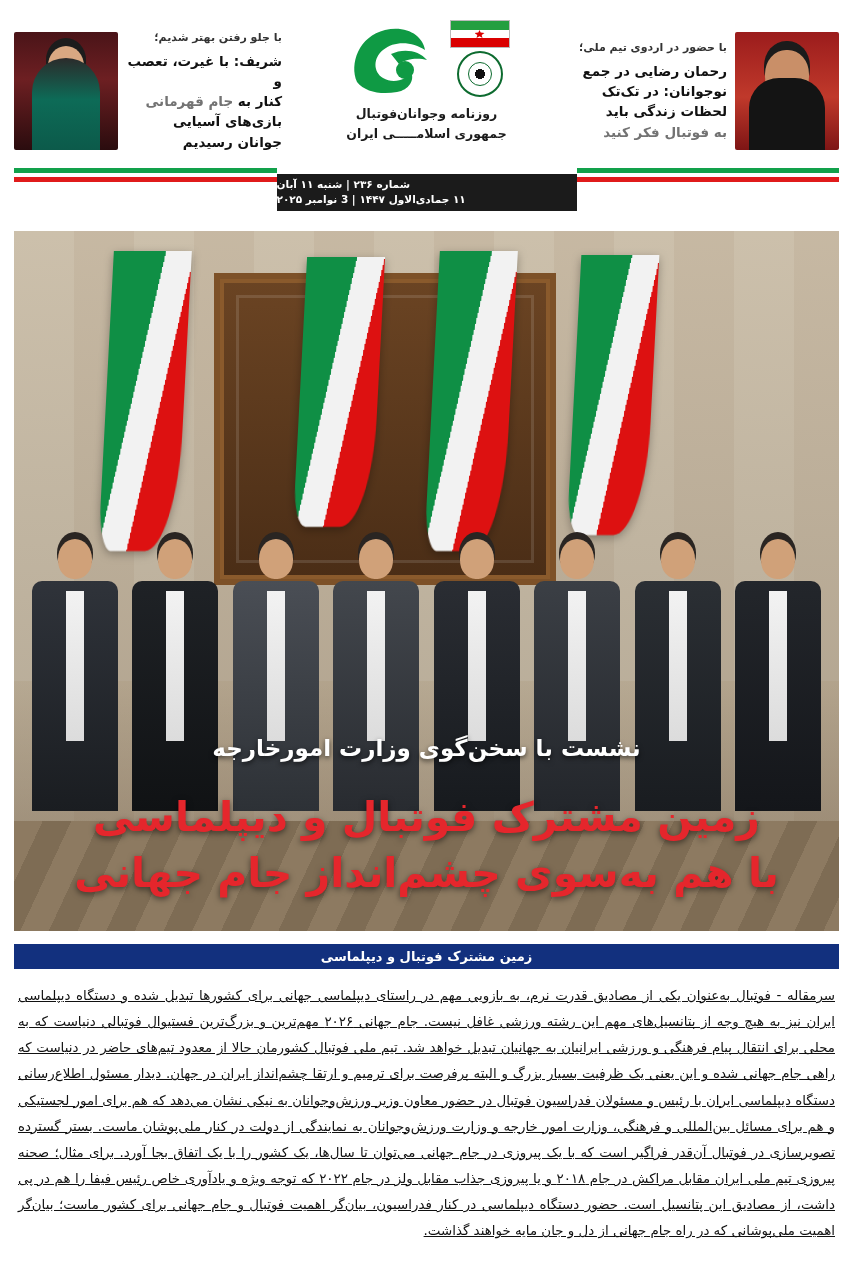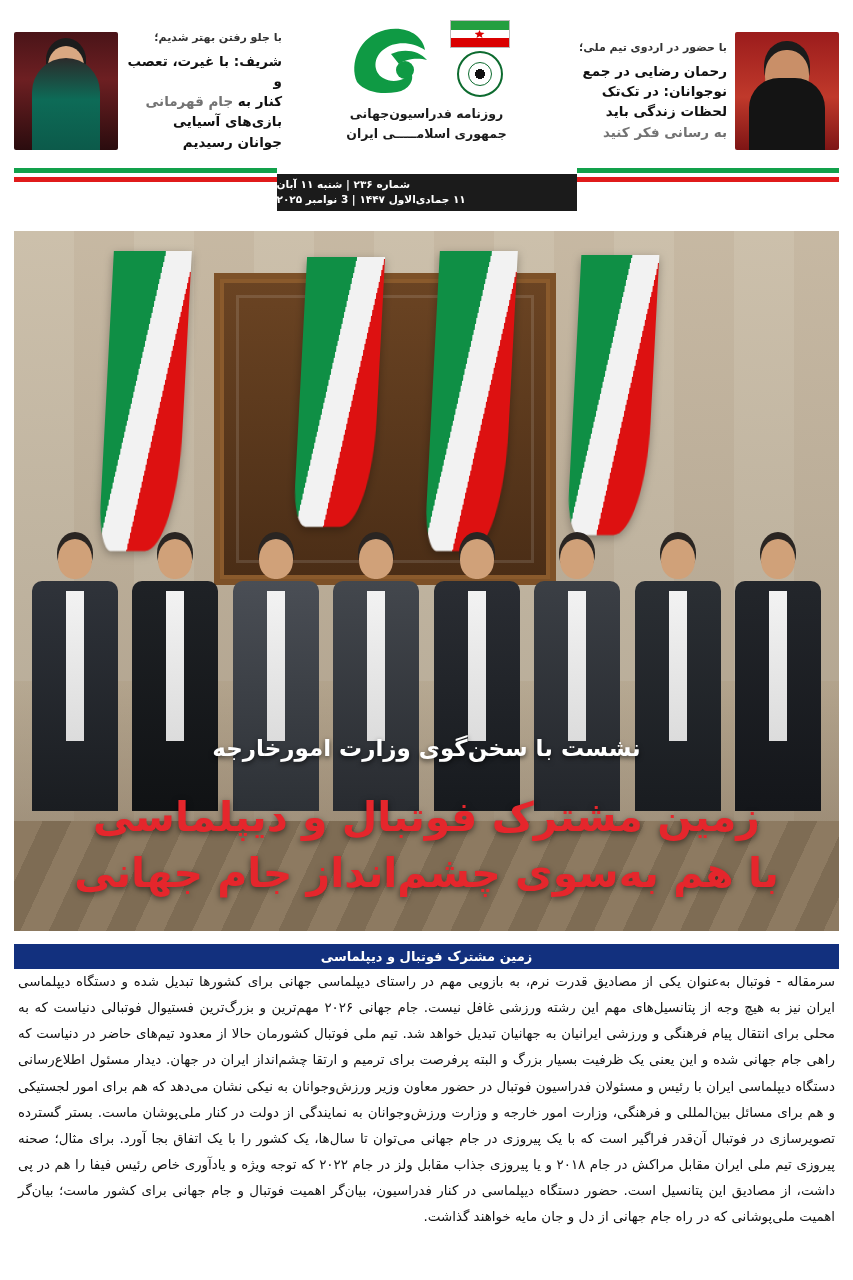--- a/index.html
+++ b/index.html
@@ -313,26 +313,27 @@
   }
   .article-head {
     background: #12307e;
     color: #ffffff;
     font-weight: bold;
     font-size: 13px;
     text-align: center;
     padding: 5px 8px;
   }
   .article-body {
-    margin-top: 0;
+    margin-top: 14px;
     font-size: 13.4px;
     line-height: 1.95;
     text-align: justify;
     color: #111;
     padding: 0 4px 10px 4px;
+    text-decoration: underline;
   }
 </style>
 </head>
 <body>
 
 <div class="page">
 
   <div class="masthead">
 
     <div class="teaser right">
@@ -362,32 +363,32 @@
             <i class="flag-g"></i>
               <i class="flag-w"></i>
               <i class="flag-r"></i>
           </div>
           <div class="emblem-badge">
             <div class="emblem-ball"></div>
           </div>
         </div>
       </div>
       <div class="paper-name">
-        <div>روزنامه فدراسیون‌جهانی</div>
+        <div>روزنامه وجوانان‌فوتبال</div>
         <div class="l2">جمهوری اسلامـــــی ایران</div>
       </div>
     </div>
 
     <div class="teaser left">
       <div class="teaser-text">
         <div class="teaser-kicker">با حضور در اردوی تیم ملی؛</div>
         <div>رحمان رضایی در جمع</div>
         <div>نوجوانان: در تک‌تک</div>
         <div>لحظات زندگی باید</div>
-        <div class="hl">به رسانی فکر کنید</div>
+        <div class="hl">به فوتبال فکر کنید</div>
       </div>
       <div class="teaser-photo photo-man"></div>
     </div>
   </div>
 
   <div class="tricolor">
     <div class="tri-left">
       <i class="tri-g"></i>
         <i class="tri-w"></i>
         <i class="tri-r"></i>

